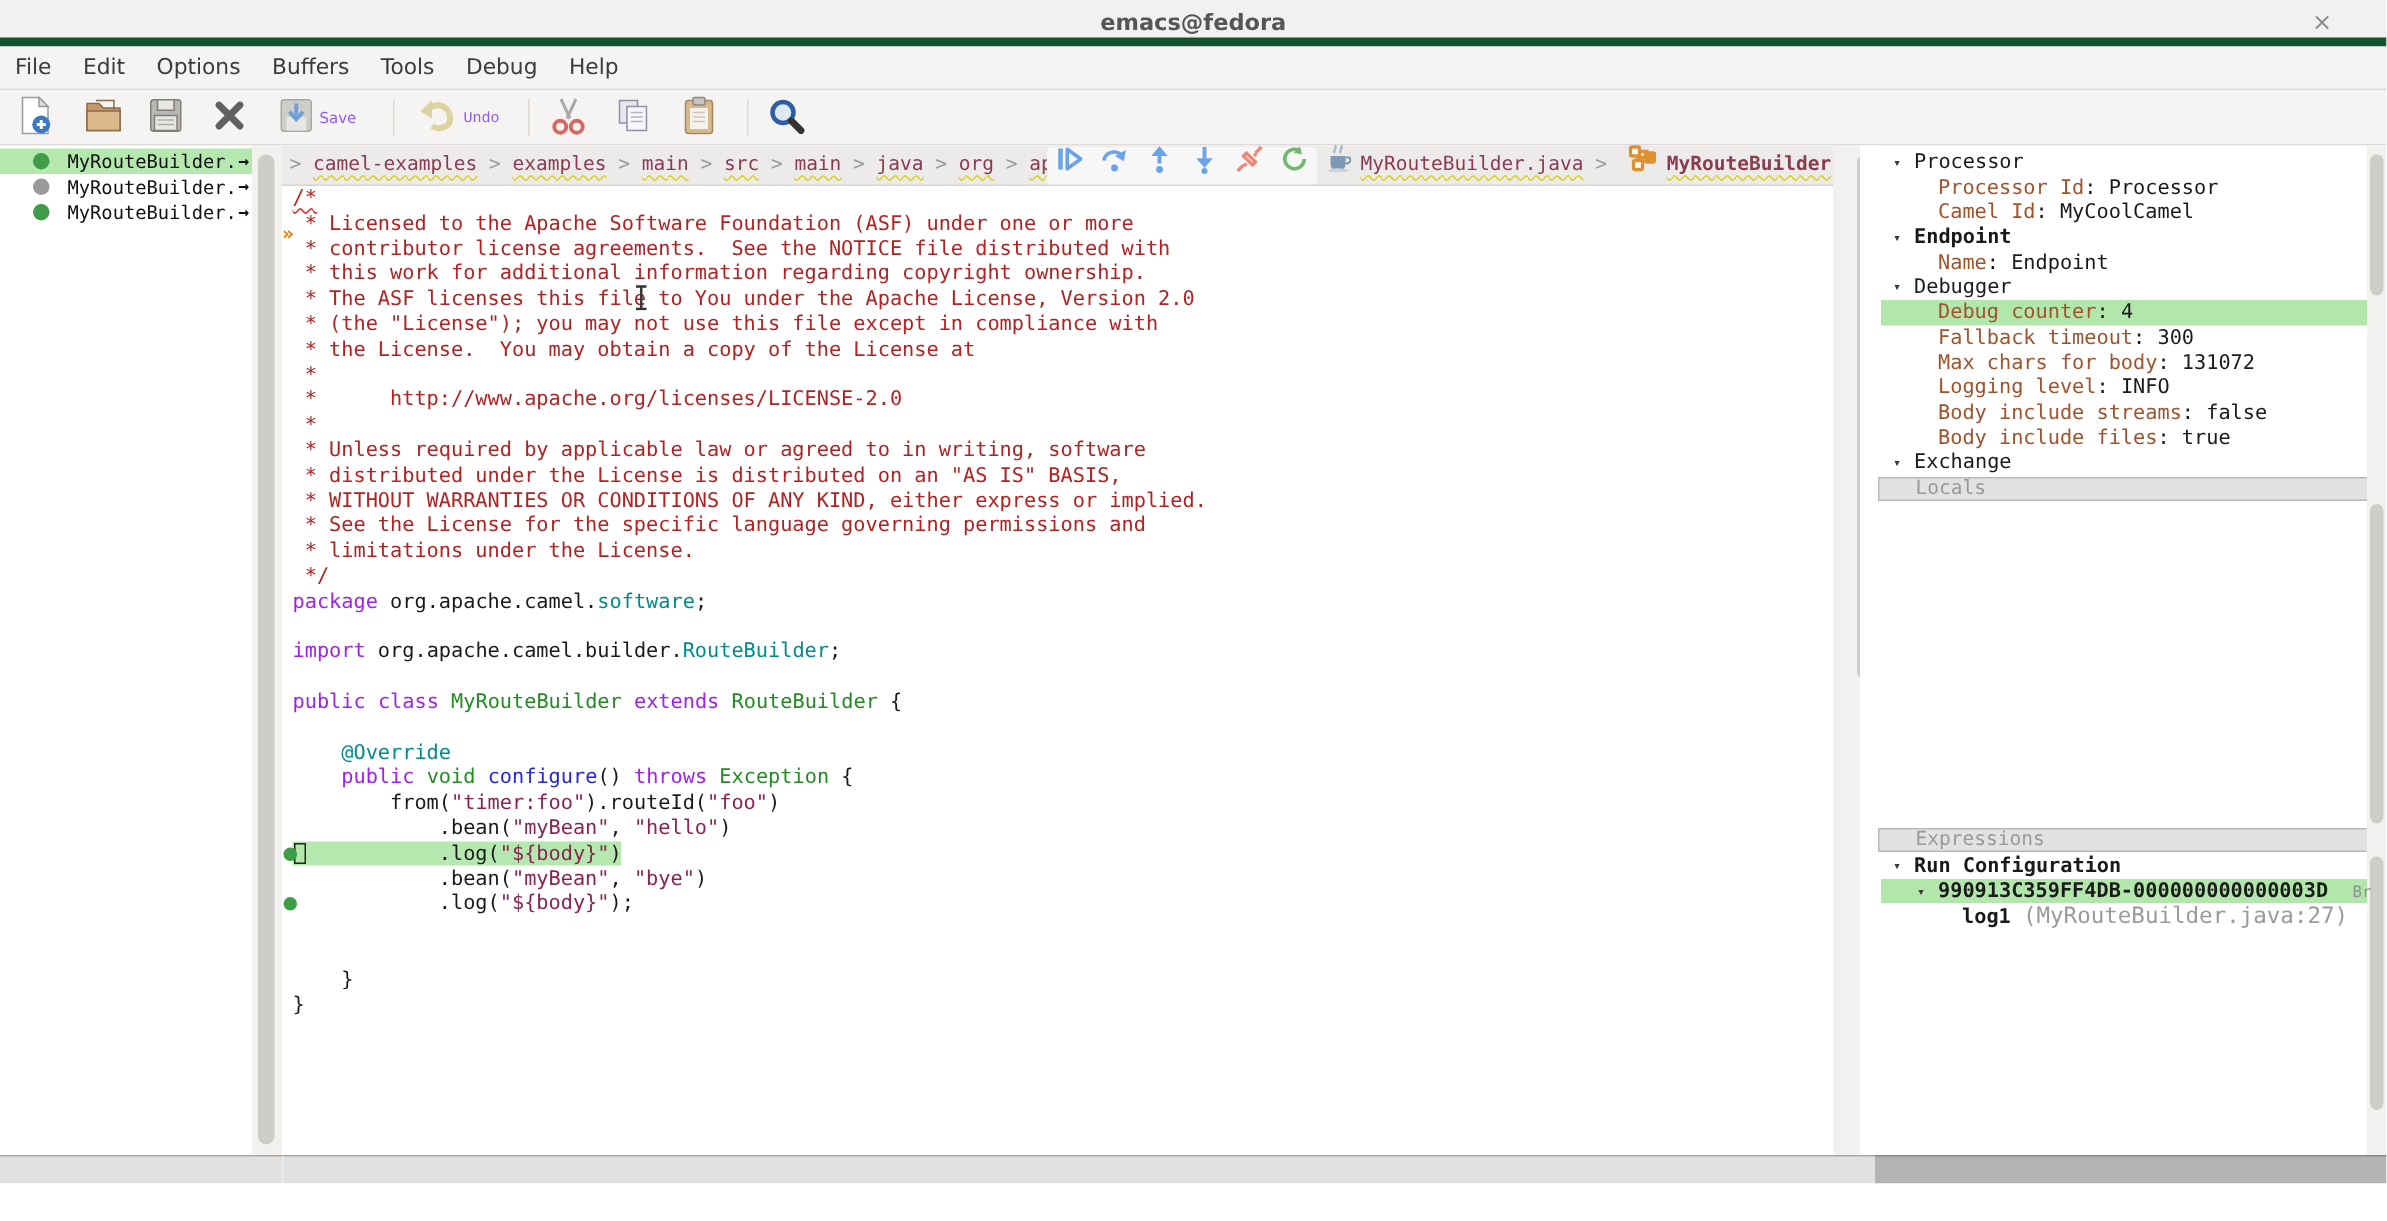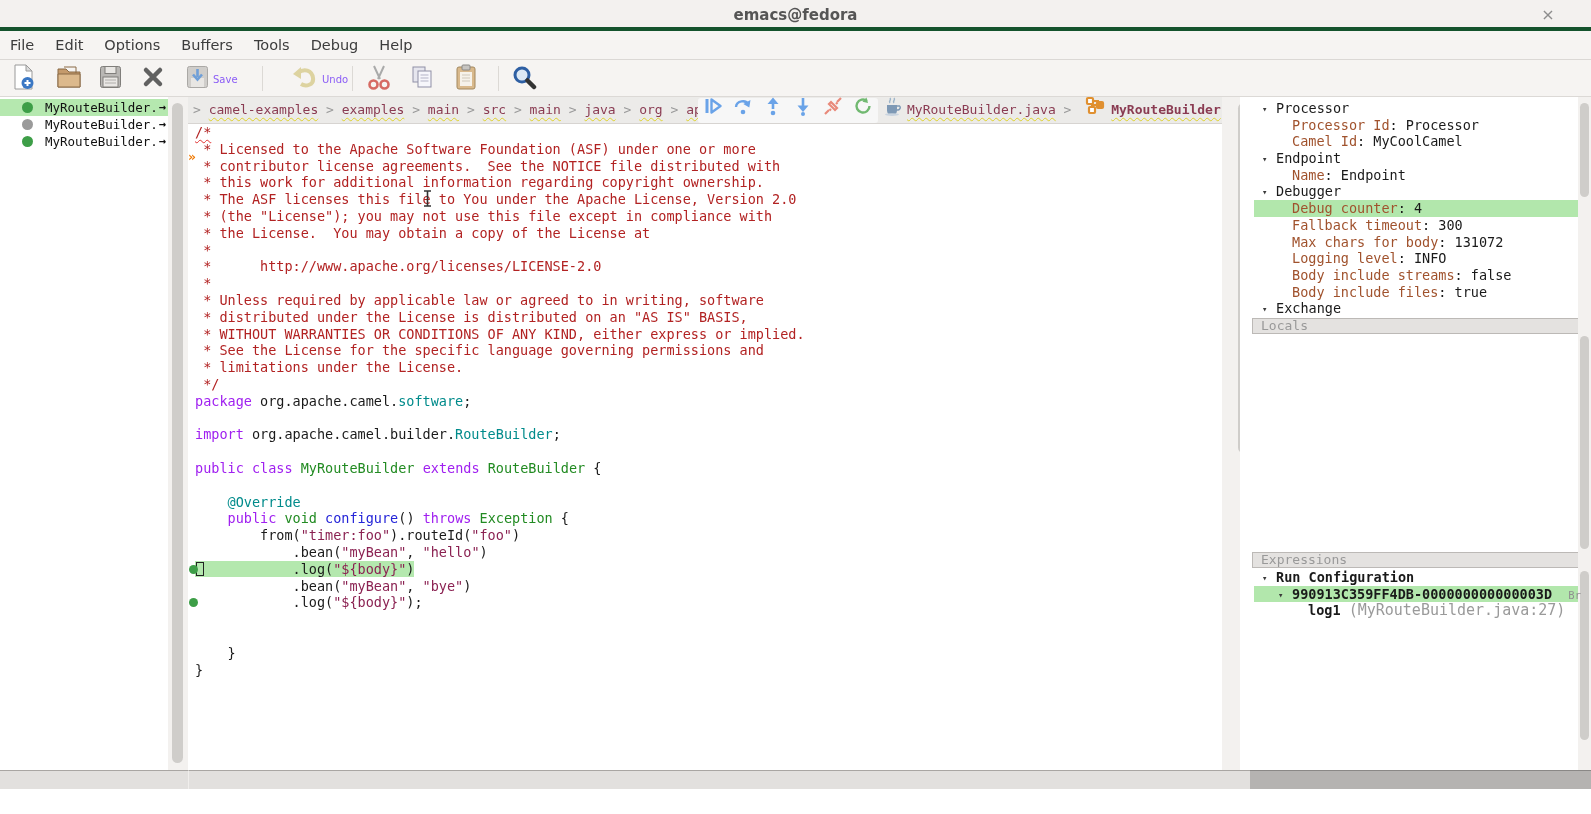--- a/index.html
+++ b/index.html
@@ -1,21 +1,21 @@
 <!DOCTYPE html>
 <html><head>
 <meta charset="utf-8">
 <style>
   * { margin:0; padding:0; box-sizing:border-box; }
   html,body { width:1591px; height:814px; }
   body { position:relative; background:#fff; font-family:"DejaVu Sans",sans-serif; overflow:hidden; }
 
   
   .titlebar { position:absolute; left:0; top:0; width:1591px; height:31px; background:#f3f1ef;
-              border-bottom:4px solid #14532d; text-align:center; line-height:30px;
+              border-bottom:6px solid #14532d; text-align:center; line-height:30px;
               font-size:15px; color:#555; font-weight:bold; }
   .close-btn { position:absolute; right:34px; top:7px; width:18px; height:18px; color:#8d8d8d;
                font-size:16px; line-height:16px; text-align:center; font-weight:normal; cursor:default; }
   .menubar { position:absolute; left:0; top:31px; width:1591px; height:29px; background:#f6f4f2;
              border-bottom:1px solid #dbd8d5; display:flex; align-items:center; padding-left:10px;
              gap:21px; font-size:14.5px; color:#3c3c3c; }
   .menu-item { cursor:default; }
   .toolbar { position:absolute; left:0; top:60px; width:1591px; height:37px; background:#f6f4f2;
              border-bottom:1px solid #dcd9d6; }
   .tb-btn { position:absolute; top:5px; height:28px; display:flex; align-items:center; gap:4px; }
@@ -69,21 +69,21 @@
 
   
   .panel { position:absolute; left:1240px; top:97px; width:351px; height:673px; background:#fff;
            font-family:"DejaVu Sans Mono",monospace; font-size:13.5px; color:#1a1a1a; }
   .tree-row { position:relative; height:16.7px; line-height:16.7px; white-space:pre; }
   .tr-arrow { position:absolute; font-size:9px; color:#3a3a3a; top:1px; }
   .tr-key { color:#a0522d; }
   .tree-row .hlbar { position:absolute; left:14px; width:324px; top:0; height:16.7px; background:#b2e7ac; z-index:0; }
   .tree-row > .rowtxt { position:relative; z-index:1; }
   .pane-hdr { position:absolute; left:12px; width:327px; height:16px; background:#e4e2e0;
-              border:1px solid #bcb9b6; color:#999; font-size:13px; line-height:14px; padding-left:8px; }
+              border:1px solid #bcb9b6; color:#999; font-size:13px; line-height:14px; padding-left:24px; }
   .bold { font-weight:bold; }
   .frame-detail { color:#9a9a9a; font-size:15px; }
   .suffix-sm { color:#8f8f8f; font-size:10.5px; }
   .trunc-arrow { font-weight:bold; color:#111; }
 
   
   .ml { position:absolute; top:770px; height:19px; background:#e2e0de; border-top:1px solid #a9a6a3;
         font-family:"DejaVu Sans Mono",monospace; font-size:13px; line-height:18px; white-space:pre; overflow:hidden; }
   .ml-breakpoints { left:0; width:188px; color:#8e8c8a; padding-left:8px; }
   .ml-editor { left:188px; width:1062px; color:#4a4a4a; padding-left:8px; border-left:1px solid #f0eeec; }
@@ -140,21 +140,21 @@
     </span>
     <span class="tb-btn" style="left: 186px;">
       <span><svg width="23" height="24" viewBox="0 0 23 24">
           <rect x="1.5" y="1.5" width="20" height="21" rx="2" fill="#cfcdca" stroke="#aaa8a5"></rect>
           <rect x="5" y="13" width="13" height="9" fill="#e8e6e3"></rect>
           <path d="M11.5 4v8" stroke="#6f9fd8" stroke-width="2.6"></path>
           <path d="M7 9.5l4.5 5 4.5-5" fill="none" stroke="#6f9fd8" stroke-width="2.6"></path>
         </svg></span>
       <span class="tb-label">Save</span>
     </span>
-    <span class="tb-btn" style="left: 291px;">
+    <span class="tb-btn" style="left: 278px; font-family: Liberation Mono, monospace;">
       <span><svg width="27" height="22" viewBox="0 0 27 22">
           <path d="M7 7c6-5 14-3 15 5 1 7-7 9-12 6" fill="none" stroke="#ddd3a0" stroke-width="4"></path>
           <path d="M2 8l8-7v12z" fill="#ddd3a0"></path>
         </svg></span>
       <span class="tb-label">Undo</span>
     </span>
     <span class="tb-btn" style="left: 368px;">
       <span><svg width="22" height="25" viewBox="0 0 22 25">
           <path d="M6 1l6 13M16 1l-6 13" stroke="#aaa" stroke-width="2"></path>
           <circle cx="5.5" cy="19.5" r="4" fill="none" stroke="#d66a63" stroke-width="2.6"></circle>
@@ -310,21 +310,21 @@
 </div>
 <div class="v-scroll" style="left:1222px;top:97px;width:30px;height:673px;">
   <div class="v-thumb" style="left:16px;width:11px;top:6px;height:350px;"></div>
 </div>
 
 <div class="panel">
   <div id="sessions-tree" style="position:absolute;left:0;top:3px;width:351px;">
       <div class="tree-row"><span class="tr-arrow" style="left:22px;">▾</span><span class="rowtxt" style="position:absolute;left:36px;"><span class="">Processor</span></span></div>
       <div class="tree-row"><span class="rowtxt" style="position:absolute;left:52px;"><span class="tr-key">Processor Id</span><span>: Processor</span></span></div>
       <div class="tree-row"><span class="rowtxt" style="position:absolute;left:52px;"><span class="tr-key">Camel Id</span><span>: MyCoolCamel</span></span></div>
-      <div class="tree-row"><span class="tr-arrow" style="left:22px;">▾</span><span class="rowtxt" style="position:absolute;left:36px;"><span class="">Endpoint</span></span></div>
+      <div class="tree-row"><span class="tr-arrow" style="left:22px;">▾</span><span class="rowtxt" style="position:absolute;left:36px;font-weight:bold;"><span class="">Endpoint</span></span></div>
       <div class="tree-row"><span class="rowtxt" style="position:absolute;left:52px;"><span class="tr-key">Name</span><span>: Endpoint</span></span></div>
       <div class="tree-row"><span class="tr-arrow" style="left:22px;">▾</span><span class="rowtxt" style="position:absolute;left:36px;"><span class="">Debugger</span></span></div>
       <div class="tree-row"><span class="hlbar"></span><span class="rowtxt" style="position:absolute;left:52px;"><span class="tr-key">Debug counter</span><span>: 4</span></span></div>
       <div class="tree-row"><span class="rowtxt" style="position:absolute;left:52px;"><span class="tr-key">Fallback timeout</span><span>: 300</span></span></div>
       <div class="tree-row"><span class="rowtxt" style="position:absolute;left:52px;"><span class="tr-key">Max chars for body</span><span>: 131072</span></span></div>
       <div class="tree-row"><span class="rowtxt" style="position:absolute;left:52px;"><span class="tr-key">Logging level</span><span>: INFO</span></span></div>
       <div class="tree-row"><span class="rowtxt" style="position:absolute;left:52px;"><span class="tr-key">Body include streams</span><span>: false</span></span></div>
       <div class="tree-row"><span class="rowtxt" style="position:absolute;left:52px;"><span class="tr-key">Body include files</span><span>: true</span></span></div>
       <div class="tree-row"><span class="tr-arrow" style="left:22px;">▾</span><span class="rowtxt" style="position:absolute;left:36px;"><span class="">Exchange</span></span></div>
     </div>

